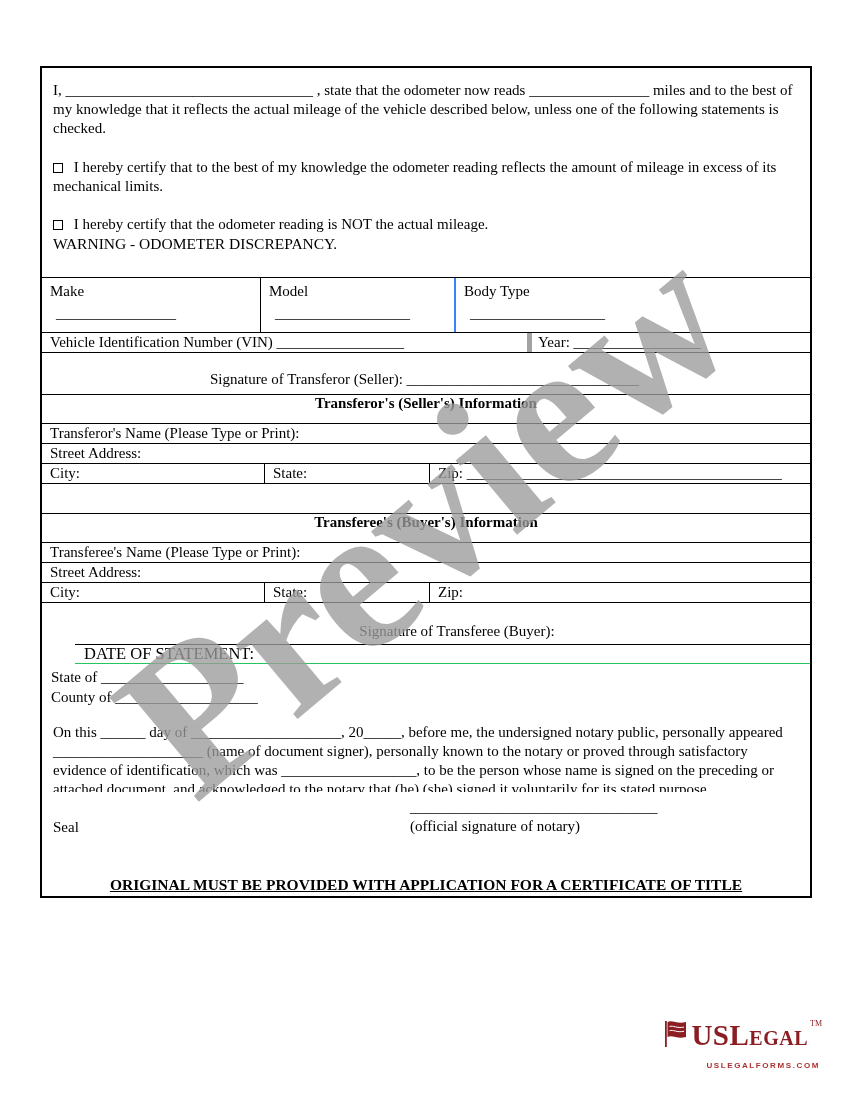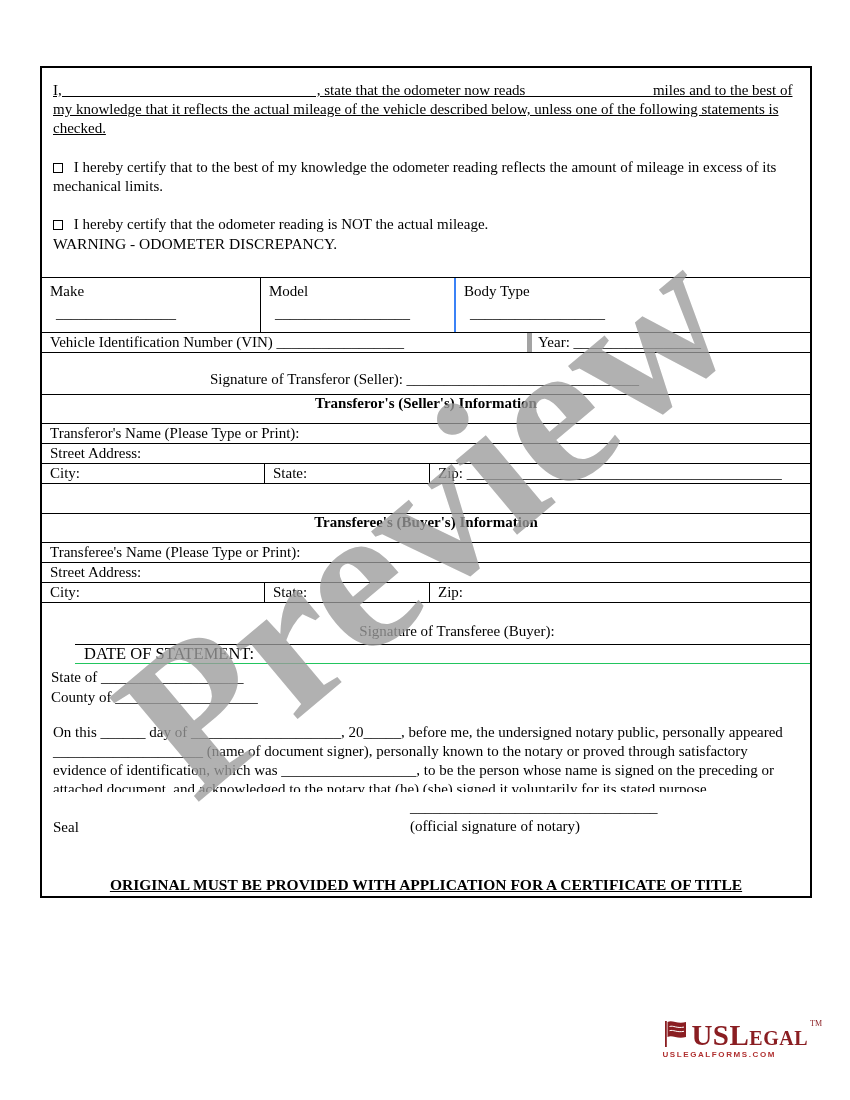--- a/index.html
+++ b/index.html
@@ -20,21 +20,21 @@
     width: 772px;
     height: 832px;
     border: 2px solid #000;
     display: flex;
     flex-direction: column;
     font-size: 15px;
     line-height: 19px;
   }
   .intro { height: 209px; padding: 13px 10px 0 11px; overflow: hidden; }
   .intro .para { margin: 0; }
-  .intro .p1 { margin-bottom: 20px; text-decoration: underline; }
+  .intro .p1 { margin-bottom: 20px; }
   .intro .p2 { margin-bottom: 19px; }
   .checkbox {
     display: inline-block;
     width: 10px; height: 10px;
     border: 1.5px solid #000;
     margin-right: 7px;
     vertical-align: -1px;
     background: #fff;
   }
   .warning { font-size: 15.5px; }
@@ -116,21 +116,22 @@
     font-variant: small-caps;
     letter-spacing: 0.5px;
   }
   .brand-tm { font-size: 8px; color: #8a1e22; margin-left: 2px; align-self: flex-start; line-height: 8px; }
   .brand-site {
     font-family: "Liberation Sans", sans-serif;
     font-weight: bold;
     font-size: 8px;
     color: #b03030;
     letter-spacing: 1.6px;
-    margin-top: 2px;
+    margin-top: 13px;
+    text-align: right;
     padding-right: 2px;
   }
 </style>
 </head>
 <body>
 
 <div class="page">
 
   <div class="form">
 

